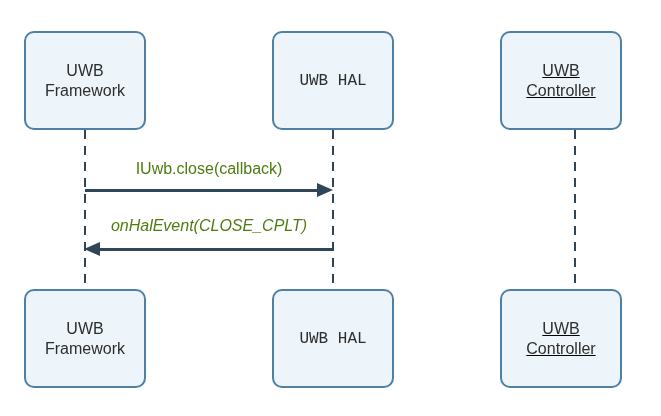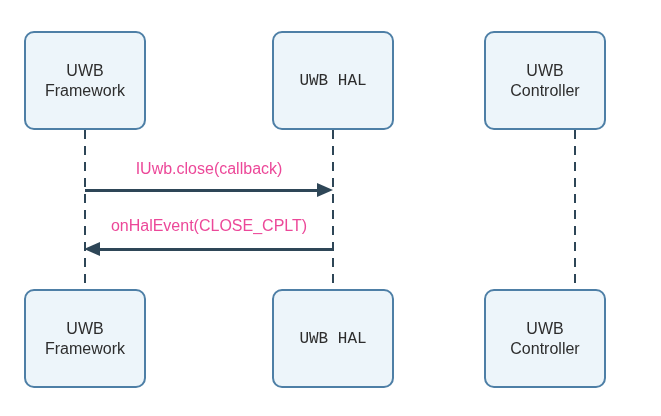--- a/index.html
+++ b/index.html
@@ -32,42 +32,42 @@
   .lifeline {
     position: absolute;
     top: 130px; height: 159px; width: 2px;
     background: repeating-linear-gradient(to bottom, #2e4657 0 9px, transparent 9px 16px);
   }
 
   .msg-label {
     position: absolute;
     transform: translateX(-50%);
     font-size: 16px;
-    color: #ec4899;
+    color: #4d7c0f;
     white-space: nowrap;
     text-align: center;
   }
   .msg-line {
     position: absolute;
     height: 3px;
     background: #2e4657;
   }
   .arrowhead {
     position: absolute;
     width: 0; height: 0;
     border-top: 7px solid transparent;
     border-bottom: 7px solid transparent;
   }
   .arrow-right { border-left: 16px solid #2e4657; }
   .arrow-left  { border-right: 16px solid #2e4657; }
 
   
   .box-col-0 { left: 24px; }
   .box-col-1 { left: 272px; font-family: Liberation Mono, monospace; }
-  .box-col-2 { left: 484px; }
+  .box-col-2 { left: 500px; text-decoration: underline; }
   .box-row-top { top: 31px; }
   .box-row-bottom { top: 289px; }
   .line-col-0 { left: 84px; }
   .line-col-1 { left: 332px; }
   .line-col-2 { left: 574px; }
 </style>
 </head>
 <body>
 
 <div class="stage">
@@ -86,21 +86,21 @@
     <span class="actor-label">UWB Controller</span>
   </div>
 
   <div>
     <div class="msg-label" style="left:209px; top:160px;">IUwb.close(callback)</div>
     <div class="msg-line" style="left:85px; top:189px; width:233px;"></div>
     <div class="arrowhead arrow-right" style="left:317px; top:183px;"></div>
   </div>
 
   <div>
-    <div class="msg-label" style="left:209px; top:217px;">onHalEvent(CLOSE_CPLT)</div>
+    <div class="msg-label" style="left:209px; top:217px;font-style:italic;">onHalEvent(CLOSE_CPLT)</div>
     <div class="msg-line" style="left:100px; top:248px; width:233px;"></div>
     <div class="arrowhead arrow-left" style="left:84px; top:242px;"></div>
   </div>
 
   <div class="actor-box box-col-0 box-row-bottom">
     <span class="actor-label">UWB Framework</span>
   </div>
   <div class="actor-box box-col-1 box-row-bottom">
     <span class="actor-label">UWB HAL</span>
   </div>

